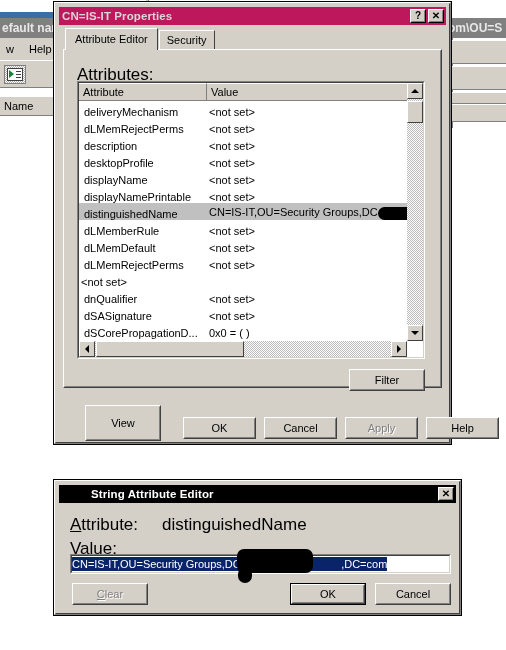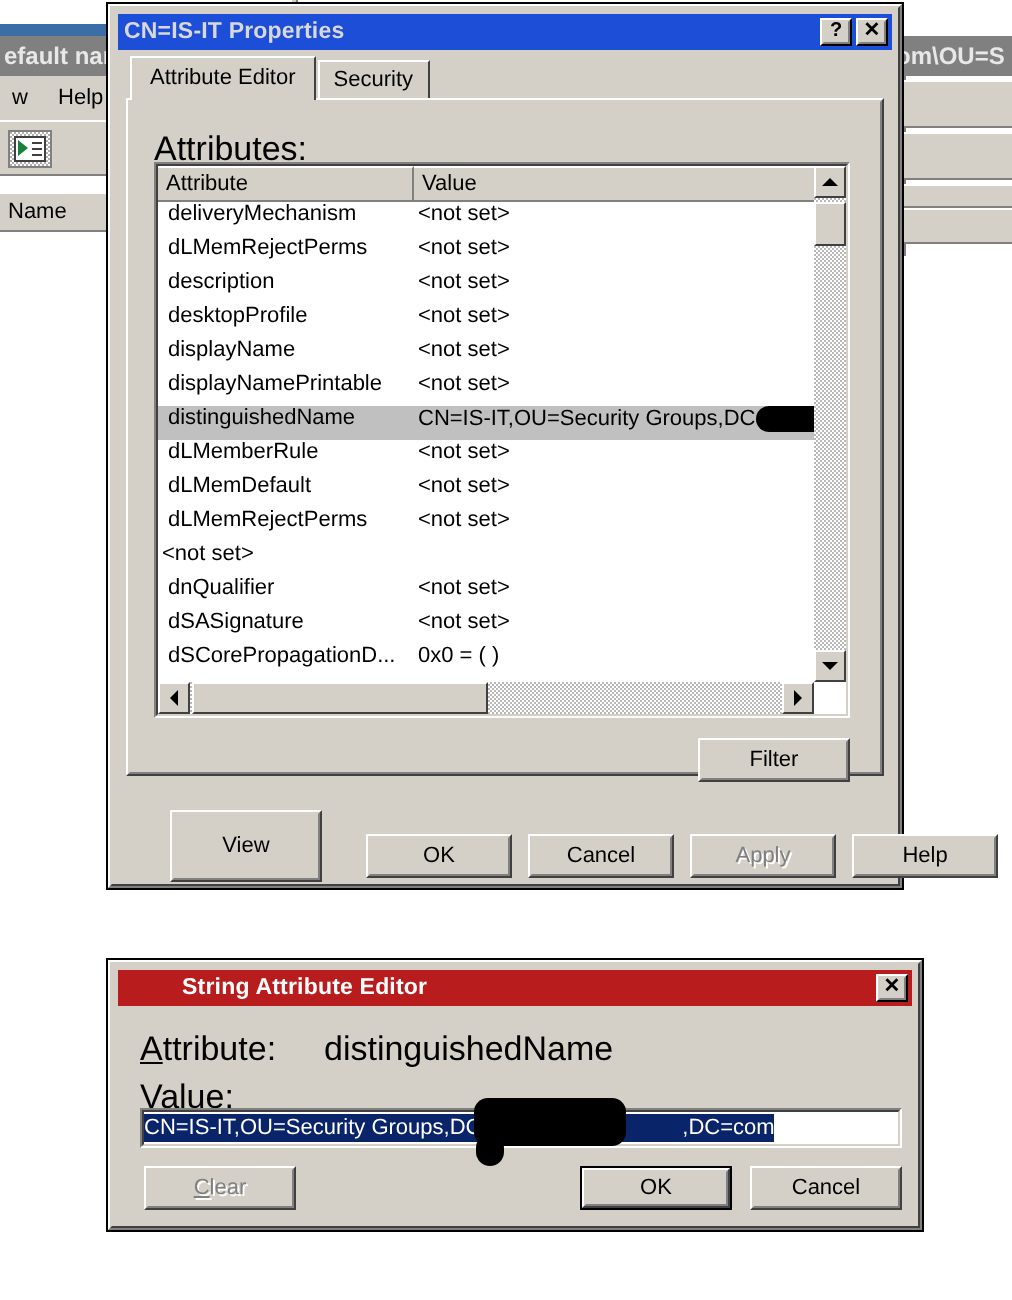--- a/index.html
+++ b/index.html
@@ -113,22 +113,22 @@
     border: 1px solid #d4d0c8;
     border-right-color: #404040; border-bottom-color: #404040;
     box-sizing: border-box;
   }
 
   .titlebar {
     position: absolute; left: 3px; right: 3px; top: 3px; height: 18px;
     display: flex; align-items: center;
     padding: 0 2px 0 3px; box-sizing: border-box;
   }
-  .titlebar.inactive { background: #1d4ed8; }
-  .titlebar.active   { background: #b91c1c; padding-left: 32px; }
+  .titlebar.inactive { background: #be185d; }
+  .titlebar.active   { background: #000000; padding-left: 32px; }
   .title-text {
     flex: 1; font-weight: bold; font-size: 11.5px; color: #ffffff;
     white-space: nowrap; overflow: hidden; letter-spacing: 0.1px;
   }
   .titlebar.inactive .title-text { color: #d8d8d8; }
 
   .tb-btn {
     width: 16px; height: 14px; margin-left: 2px;
     background: #d4d0c8;
     border: 1px solid #ffffff;
@@ -190,21 +190,21 @@
   .lv-header { display: flex; height: 18px; }
   .lv-col {
     background: #d4d0c8; height: 18px; line-height: 17px; font-size: 11px;
     padding-left: 4px; box-sizing: border-box;
     border: 1px solid #ffffff;
     border-right-color: #808080; border-bottom-color: #808080;
     border-top: 1px solid #ffffff; border-left: none;
     white-space: nowrap; overflow: hidden;
   }
   .lv-rows { position: relative; }
-  .lv-row { display: flex; height: 17px; align-items: flex-start; white-space: nowrap; }
+  .lv-row { display: flex; height: 17px; align-items: flex-end; white-space: nowrap; }
   .lv-row.selected { background: #c0c0c0; }
   .lv-attr { width: 128px; padding-left: 5px; box-sizing: border-box; font-size: 11px;
              overflow: hidden; white-space: nowrap; }
   .lv-val  { flex: 1; padding-left: 2px; box-sizing: border-box; font-size: 11px;
              overflow: hidden; white-space: nowrap; position: relative; }
   .redaction { display: inline-block; vertical-align: middle; background: #000;
                border-radius: 7px; height: 13px; }
 
   
   .sb-v {

